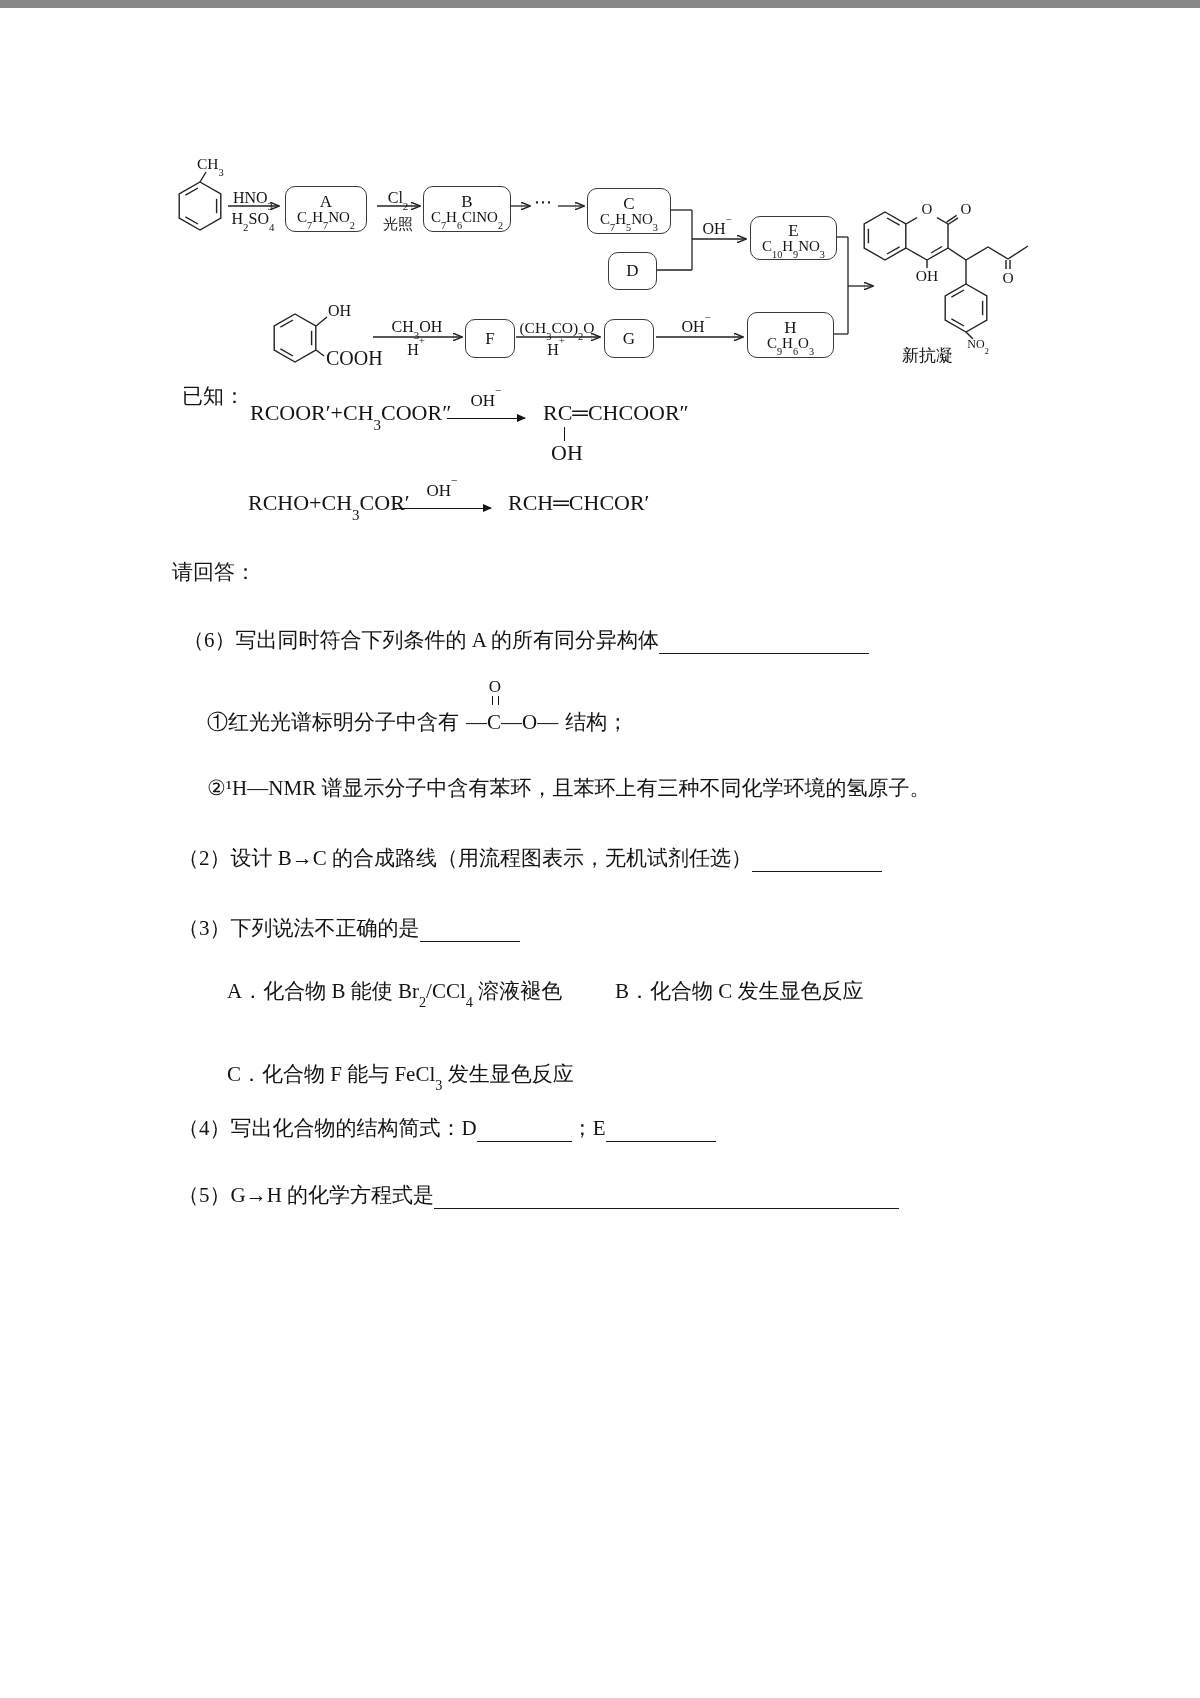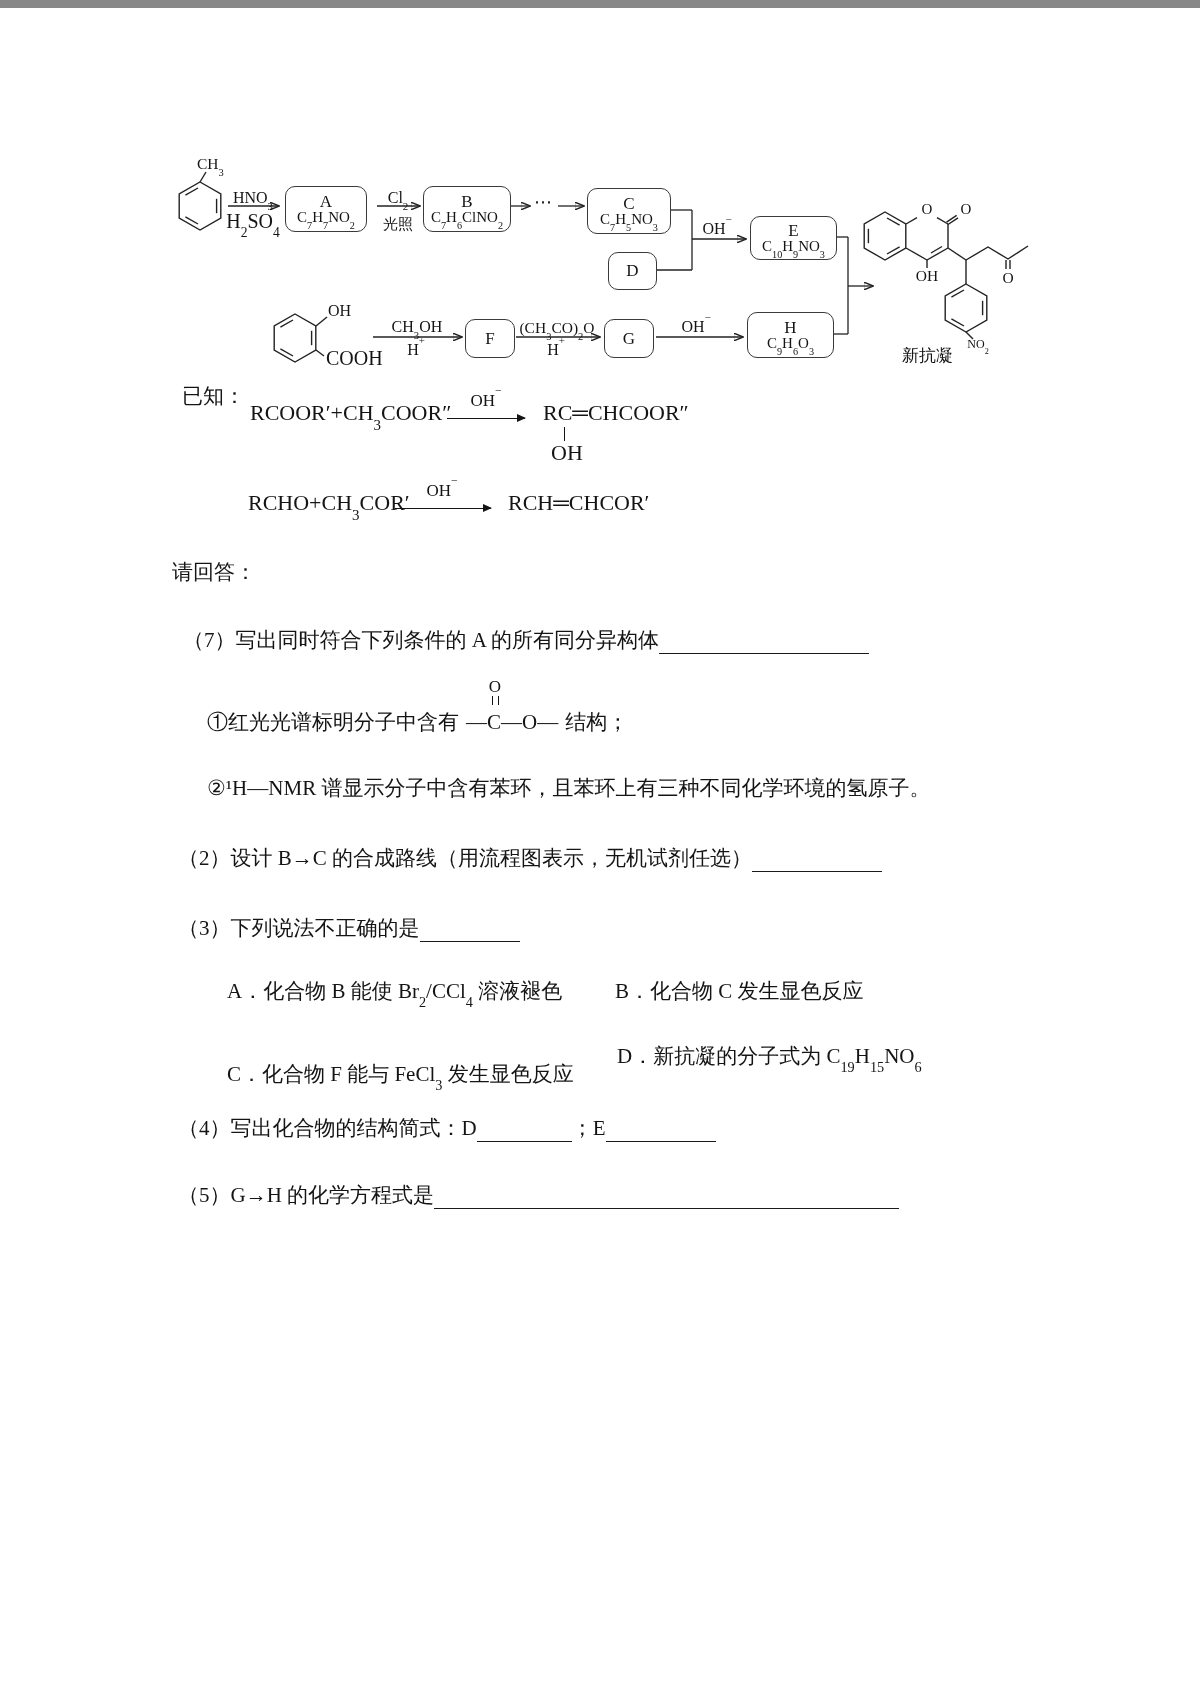--- a/index.html
+++ b/index.html
@@ -111,21 +111,21 @@
         <line x1="1006" y1="124" x2="1006" y2="133"></line>
         <line x1="1010" y1="124" x2="1010" y2="133"></line>
 
         <use href="#benzA" transform="translate(966,172)"></use>
         <line x1="966" y1="196" x2="973" y2="203"></line>
       </g>
     </svg>
 
     <span class="fl" style="left:197px;top:20px;font-size:15.5px">CH<sub>3</sub></span>
     <span class="fl ctr" style="left:253px;top:54px;font-size:16px">HNO<sub>3</sub></span>
-    <span class="fl ctr" style="left:253px;top:75px;font-size:20px">H<sub>2</sub>SO<sub>4</sub></span>
+    <span class="fl ctr" style="left:253px;top:75px;font-size:16px">H<sub>2</sub>SO<sub>4</sub></span>
 
     <div class="fcbox" style="left:285px;top:50px;width:80px;height:44px">
       <span class="bl">A</span>
       <span class="bf">C<sub>7</sub>H<sub>7</sub>NO<sub>2</sub></span>
     </div>
 
     <span class="fl ctr" style="left:398px;top:54px;font-size:16px">Cl<sub>2</sub></span>
     <span class="fl ctr" style="left:398px;top:81px;font-size:15px">光照</span>
 
     <div class="fcbox" style="left:423px;top:50px;width:86px;height:44px">
@@ -195,21 +195,21 @@
 
     <span class="ktext" style="left:248px;top:482px">RCHO+CH<sub>3</sub>COR′</span>
     <span class="kcond ctr" style="left:442px;top:473px">OH<sup>−</sup></span>
     <div class="harrow" style="left:395px;top:500px;width:96px"></div>
     <span class="ktext" style="left:508px;top:482px">RCH═CHCOR′</span>
   </div>
 
   <div class="qline" style="left:172px;top:550px">请回答：</div>
 
   <div class="qline" style="left:183px;top:618px">
-    <span>（7）写出同时符合下列条件的 A 的所有同分异构体</span><span class="blank" style="width:210px"></span>
+    <span>（6）写出同时符合下列条件的 A 的所有同分异构体</span><span class="blank" style="width:210px"></span>
   </div>
 
   <div class="qline" style="left:207px;top:700px">
     <span>①红光光谱标明分子中含有</span><span class="ester"><span class="ester-above">
           <span class="eo">O</span>
           <span class="edbl"></span>
         </span><span class="echain">—C—O—</span></span><span>结构；</span>
   </div>
 
   <div class="qline" style="left:207px;top:766px">②¹H—NMR 谱显示分子中含有苯环，且苯环上有三种不同化学环境的氢原子。</div>
@@ -218,21 +218,20 @@
     <span>（2）设计 B→C 的合成路线（用流程图表示，无机试剂任选）</span><span class="blank" style="width:130px"></span>
   </div>
 
   <div class="qline" style="left:178px;top:906px">
     <span>（3）下列说法不正确的是</span><span class="blank" style="width:100px"></span>
   </div>
 
   <div class="qline" style="left:227px;top:969px">A．化合物 B 能使 Br<sub>2</sub>/CCl<sub>4</sub> 溶液褪色</div>
   <div class="qline" style="left:615px;top:969px">B．化合物 C 发生显色反应</div>
   <div class="qline" style="left:227px;top:1052px">C．化合物 F 能与 FeCl<sub>3</sub> 发生显色反应</div>
-  <div class="qline" style="left:617px;top:1034px">D．新抗凝的分子式为 C<sub>19</sub>H<sub>15</sub>NO<sub>6</sub></div>
 
   <div class="qline" style="left:178px;top:1106px">
     <span>（4）写出化合物的结构简式：D</span><span class="blank" style="width:95px"></span><span>；E</span><span class="blank" style="width:110px"></span>
   </div>
 
   <div class="qline" style="left:178px;top:1173px">
     <span>（5）G→H 的化学方程式是</span><span class="blank" style="width:465px"></span>
   </div>
 
 </div>

